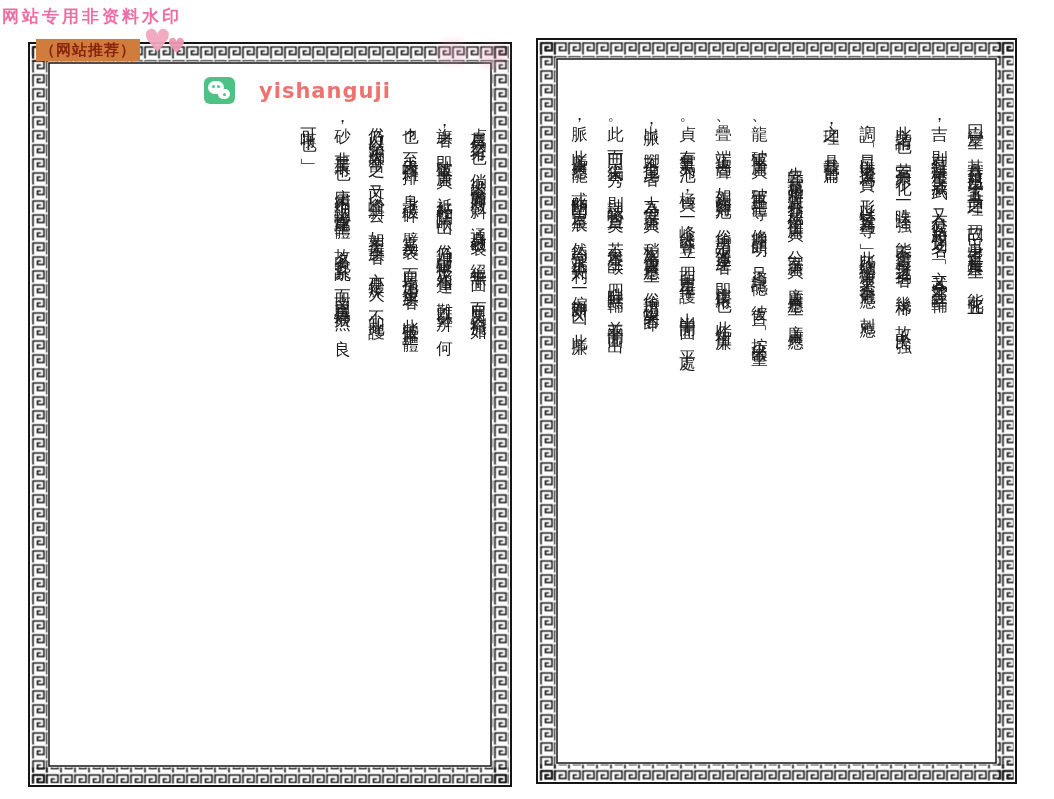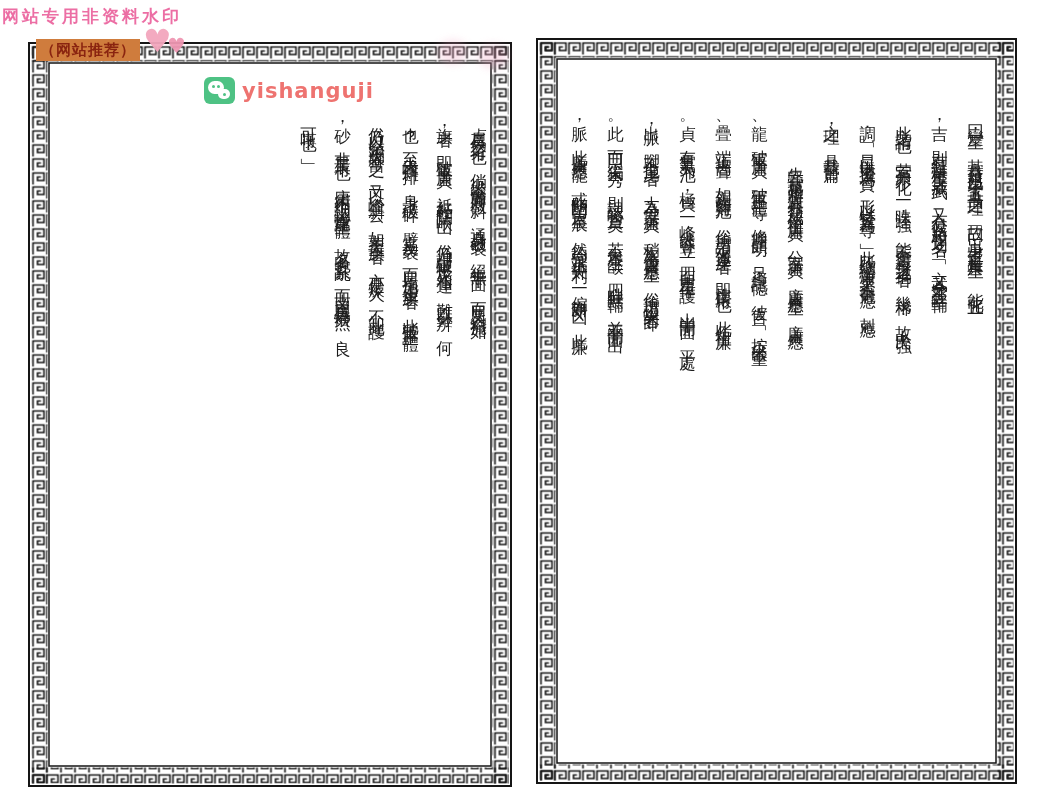--- a/index.html
+++ b/index.html
@@ -25,21 +25,21 @@
          border-radius:0;z-index:5;line-height:1.2;}
   .heart1{position:absolute;left:143px;top:22px;color:#f3a6bd;font-size:32px;z-index:5;opacity:.95;}
   .heart2{position:absolute;left:167px;top:34px;color:#ef97b3;font-size:21px;z-index:5;opacity:.95;}
   .wm-purple{position:absolute;left:158px;top:30px;color:#7d53cc;font-weight:700;
              font-size:28px;letter-spacing:10px;opacity:.85;z-index:6;}
   .smudge{position:absolute;width:30px;height:24px;background:#f0a1c0;border-radius:50%;
           opacity:.30;filter:blur(4px);z-index:4;}
   .smudge.s1{left:438px;top:40px;}
   .smudge.s2{left:478px;top:44px;}
   
-  .logo{position:absolute;left:204px;top:77px;display:flex;align-items:center;gap:7px;z-index:5;}
+  .logo{position:absolute;left:204px;top:77px;display:flex;align-items:center;gap:24px;z-index:5;}
   .wx{position:relative;width:31px;height:27px;background:#4ec284;border-radius:6px;}
   .wx .b1{position:absolute;left:4px;top:4px;width:16px;height:13px;background:#ffffff;border-radius:7px;}
   .wx .b2{position:absolute;left:14px;top:12px;width:12px;height:10px;background:#ffffff;border-radius:5px;}
   .wx i{position:absolute;width:3px;height:3px;background:#4ec284;border-radius:50%;}
   .wx .d1{left:8px;top:8px;} .wx .d2{left:13px;top:8px;} .wx .d3{left:19px;top:16px;}
   .logo-text{color:#ee7370;font-weight:700;font-size:21px;letter-spacing:1px;}
 </style>
 </head>
 <body>
 

